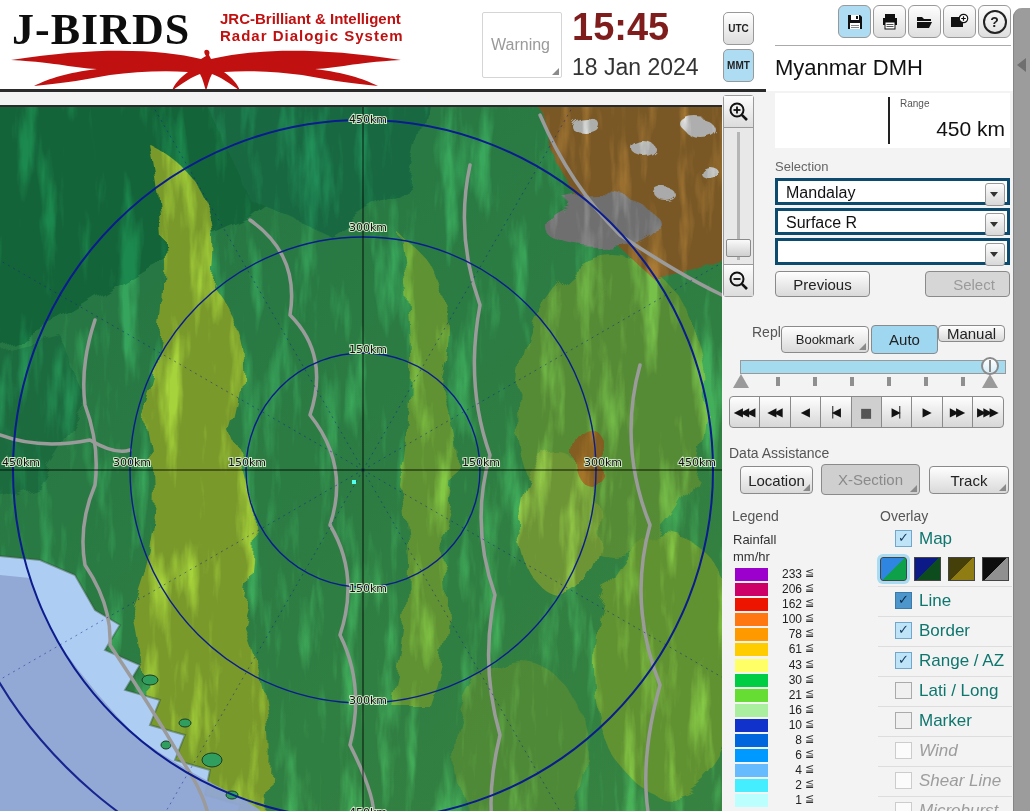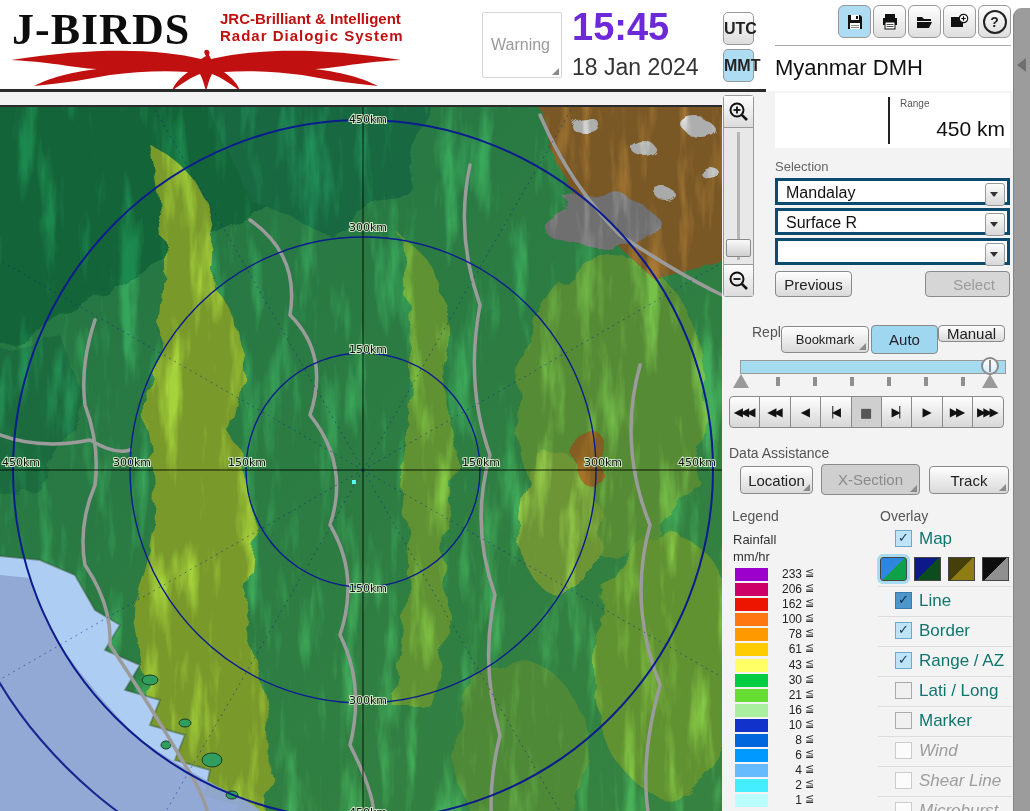--- a/index.html
+++ b/index.html
@@ -16,25 +16,25 @@
   .logo-sub{position:absolute;left:210px;color:#c01010;font-weight:bold;font-size:15px;line-height:16px;white-space:nowrap;}
   [data-name="logo-subtitle-1"]{top:9px;}
   [data-name="logo-subtitle-2"]{top:26px;letter-spacing:1px;}
   [data-name="eagle-icon"]{position:absolute;left:0;top:44px;}
 
   [data-name="warning-button"]{left:482px;top:12px;width:80px;height:66px;background:#fff;
       border:1px solid #d5d5d5;border-radius:2px;color:#9a9a9a;font-size:16px;
       display:flex;align-items:center;padding-left:8px;box-sizing:border-box;cursor:pointer;}
   .corner-tri{position:absolute;right:2px;bottom:2px;width:0;height:0;
       border-left:7px solid transparent;border-bottom:7px solid #8a8a8a;}
-  [data-name="clock-time"]{left:572px;top:6px;width:145px;font-size:38px;font-weight:bold;color:#6d28d9;}
+  [data-name="clock-time"]{left:572px;top:6px;width:145px;font-size:38px;font-weight:bold;color:#7f1d1d;}
   [data-name="clock-date"]{left:572px;top:54px;width:150px;font-size:23px;color:#333;white-space:nowrap;}
 
   .tz-btn{left:723px;width:31px;height:33px;border:1px solid #999;border-radius:5px;
-      font-size:16px;font-weight:bold;color:#222;display:flex;align-items:center;
+      font-size:10px;font-weight:bold;color:#222;display:flex;align-items:center;justify-content:center;
       background:linear-gradient(#fff,#ddd);cursor:pointer;box-sizing:border-box;}
   [data-name="utc-button"]{top:12px;}
   [data-name="mmt-button"]{top:49px;background:#aedcf2;}
 
   .tool-btn{top:5px;width:33px;height:33px;border:1px solid #999;border-radius:6px;
       background:linear-gradient(#fefefe,#dedede);display:flex;align-items:center;justify-content:center;
       cursor:pointer;box-sizing:border-box;}
   [data-name="save-button"]{left:838px;background:#aedcf2;}
   [data-name="print-button"]{left:873px;}
   [data-name="open-button"]{left:908px;}
@@ -58,21 +58,21 @@
   .dd-btn{position:absolute;right:2px;top:2px;width:18px;height:21px;border:1px solid #999;border-radius:3px;
       background:linear-gradient(#fdfdfd,#d8d8d8);cursor:pointer;}
   .dd-arrow{position:absolute;left:4px;top:8px;width:0;height:0;
       border-left:4px solid transparent;border-right:4px solid transparent;border-top:5px solid #333;}
   [data-name="selection-field-1"]{top:178px;}
   [data-name="selection-field-2"]{top:208px;}
   [data-name="selection-field-3"]{top:238px;}
 
   .push-btn{border:1px solid #8a8a8a;border-radius:4px;background:linear-gradient(#fefefe,#d9d9d9);
       font-size:15px;color:#222;display:flex;align-items:center;justify-content:center;cursor:pointer;box-sizing:border-box;}
-  [data-name="previous-button"]{left:775px;top:271px;width:77px;height:26px;}
+  [data-name="previous-button"]{left:775px;top:271px;width:95px;height:26px;}
   [data-name="select-button"]{left:925px;top:271px;width:85px;height:26px;background:#d6d6d6;color:#9a9a9a;cursor:default;padding-left:13px;}
 
   [data-name="replay-label"]{left:752px;top:324px;font-size:14px;color:#555;}
   [data-name="bookmark-button"]{left:781px;top:326px;width:88px;height:27px;font-size:13px;}
   [data-name="auto-button"]{left:871px;top:325px;width:67px;height:29px;background:#9fd6f0;font-size:15px;}
   [data-name="manual-button"]{left:938px;top:325px;width:67px;height:17px;font-size:15px;}
 
   [data-name="replay-slider"]{left:740px;top:360px;width:266px;height:14px;border:1px solid #999;
       background:#a5dbee;box-sizing:border-box;cursor:pointer;}
   [data-name="replay-slider-handle"]{left:981px;top:357px;width:18px;height:18px;border:2px solid #8a8a8a;

